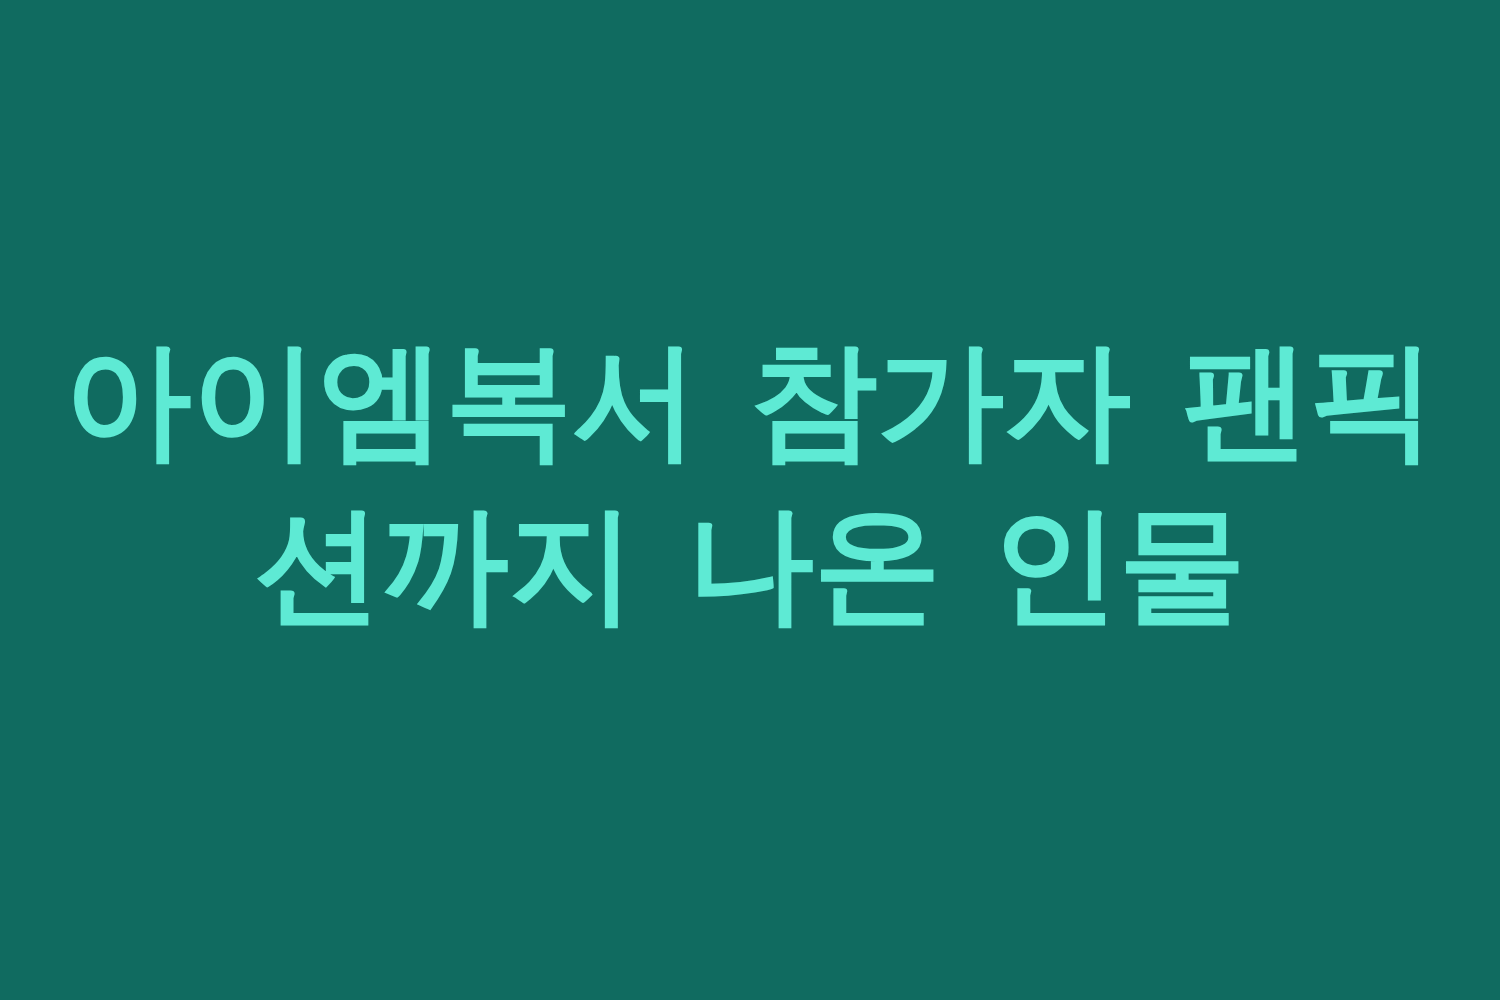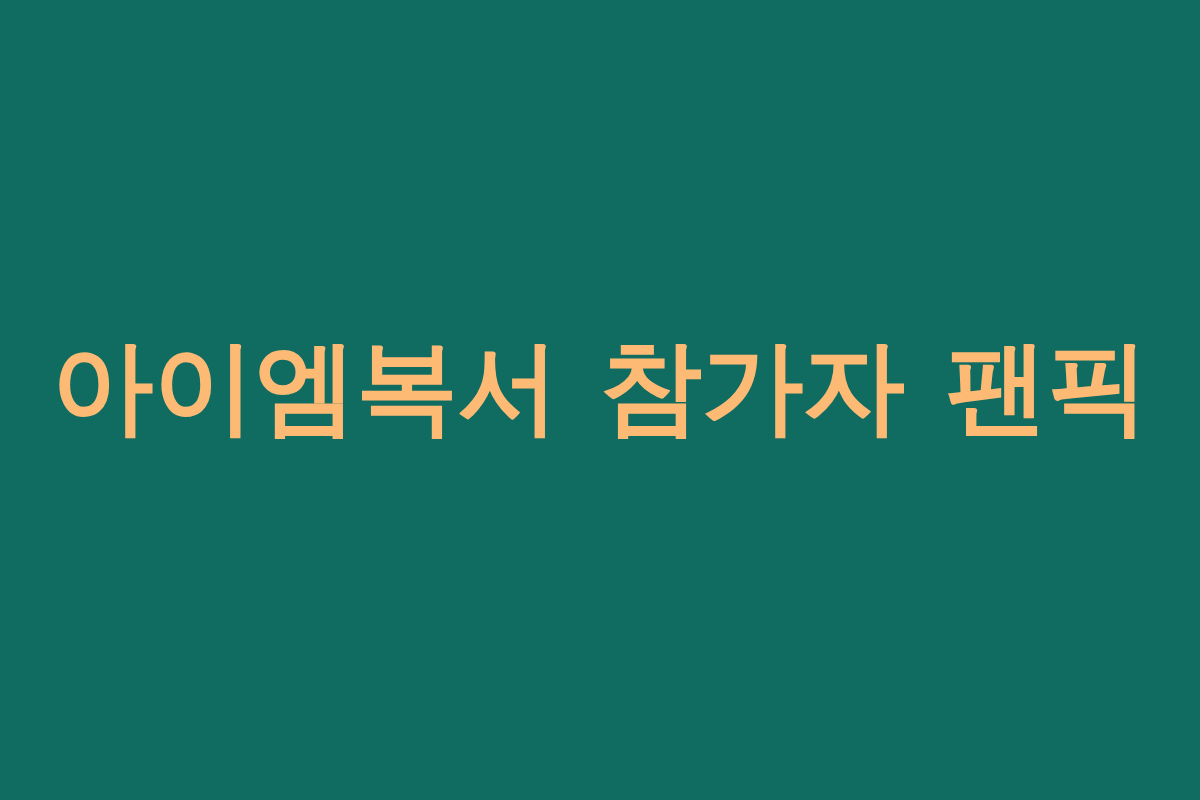--- a/index.html
+++ b/index.html
@@ -49,17 +49,18 @@
   .headline-line {
     display: block;
     white-space: nowrap;
   }
 </style>
 </head>
 <body style="background-color: rgb(16, 107, 96);">
 
 <div class="thumbnail-canvas" style="background-color: rgb(16, 107, 96);">
 
-  <h1 class="headline" style="color: #fdba74; ">
+  <h1 class="headline" style="color: #5eead4; ">
     <span class="headline-line">아이엠복서 참가자 팬픽</span>
+    <span class="headline-line">션까지 나온 인물</span>
   </h1>
 
 </div>
 
 </body></html>

